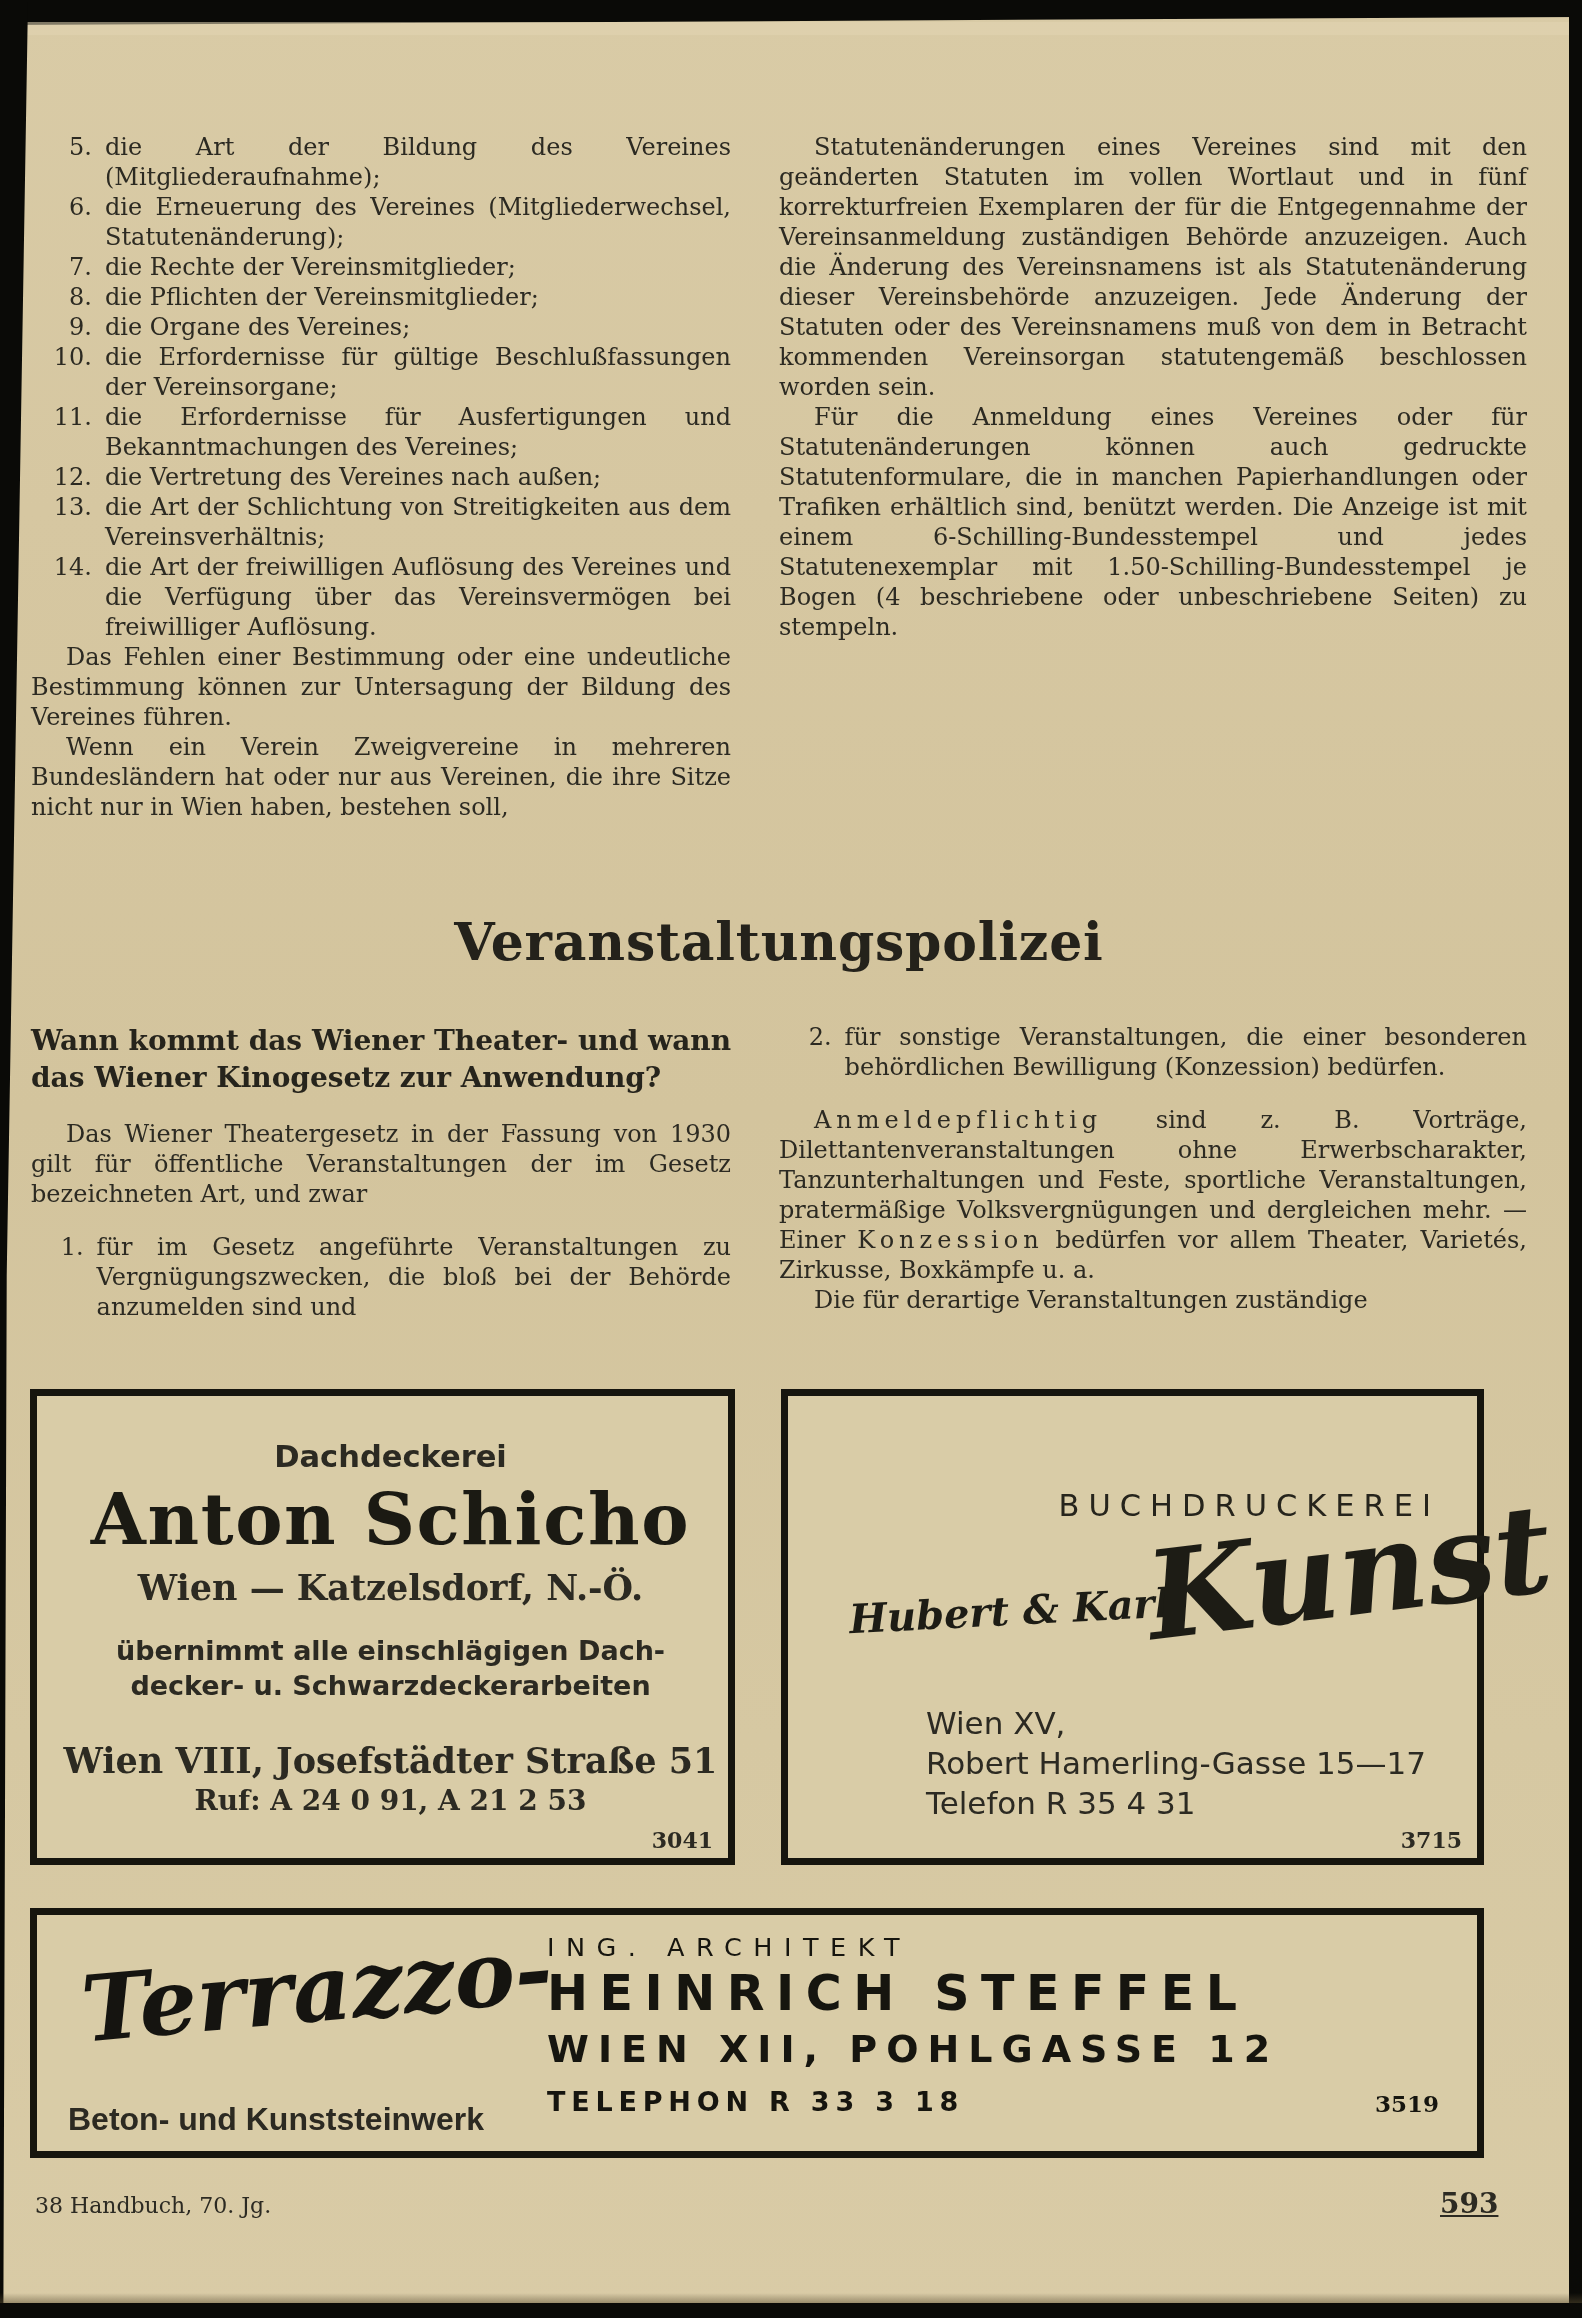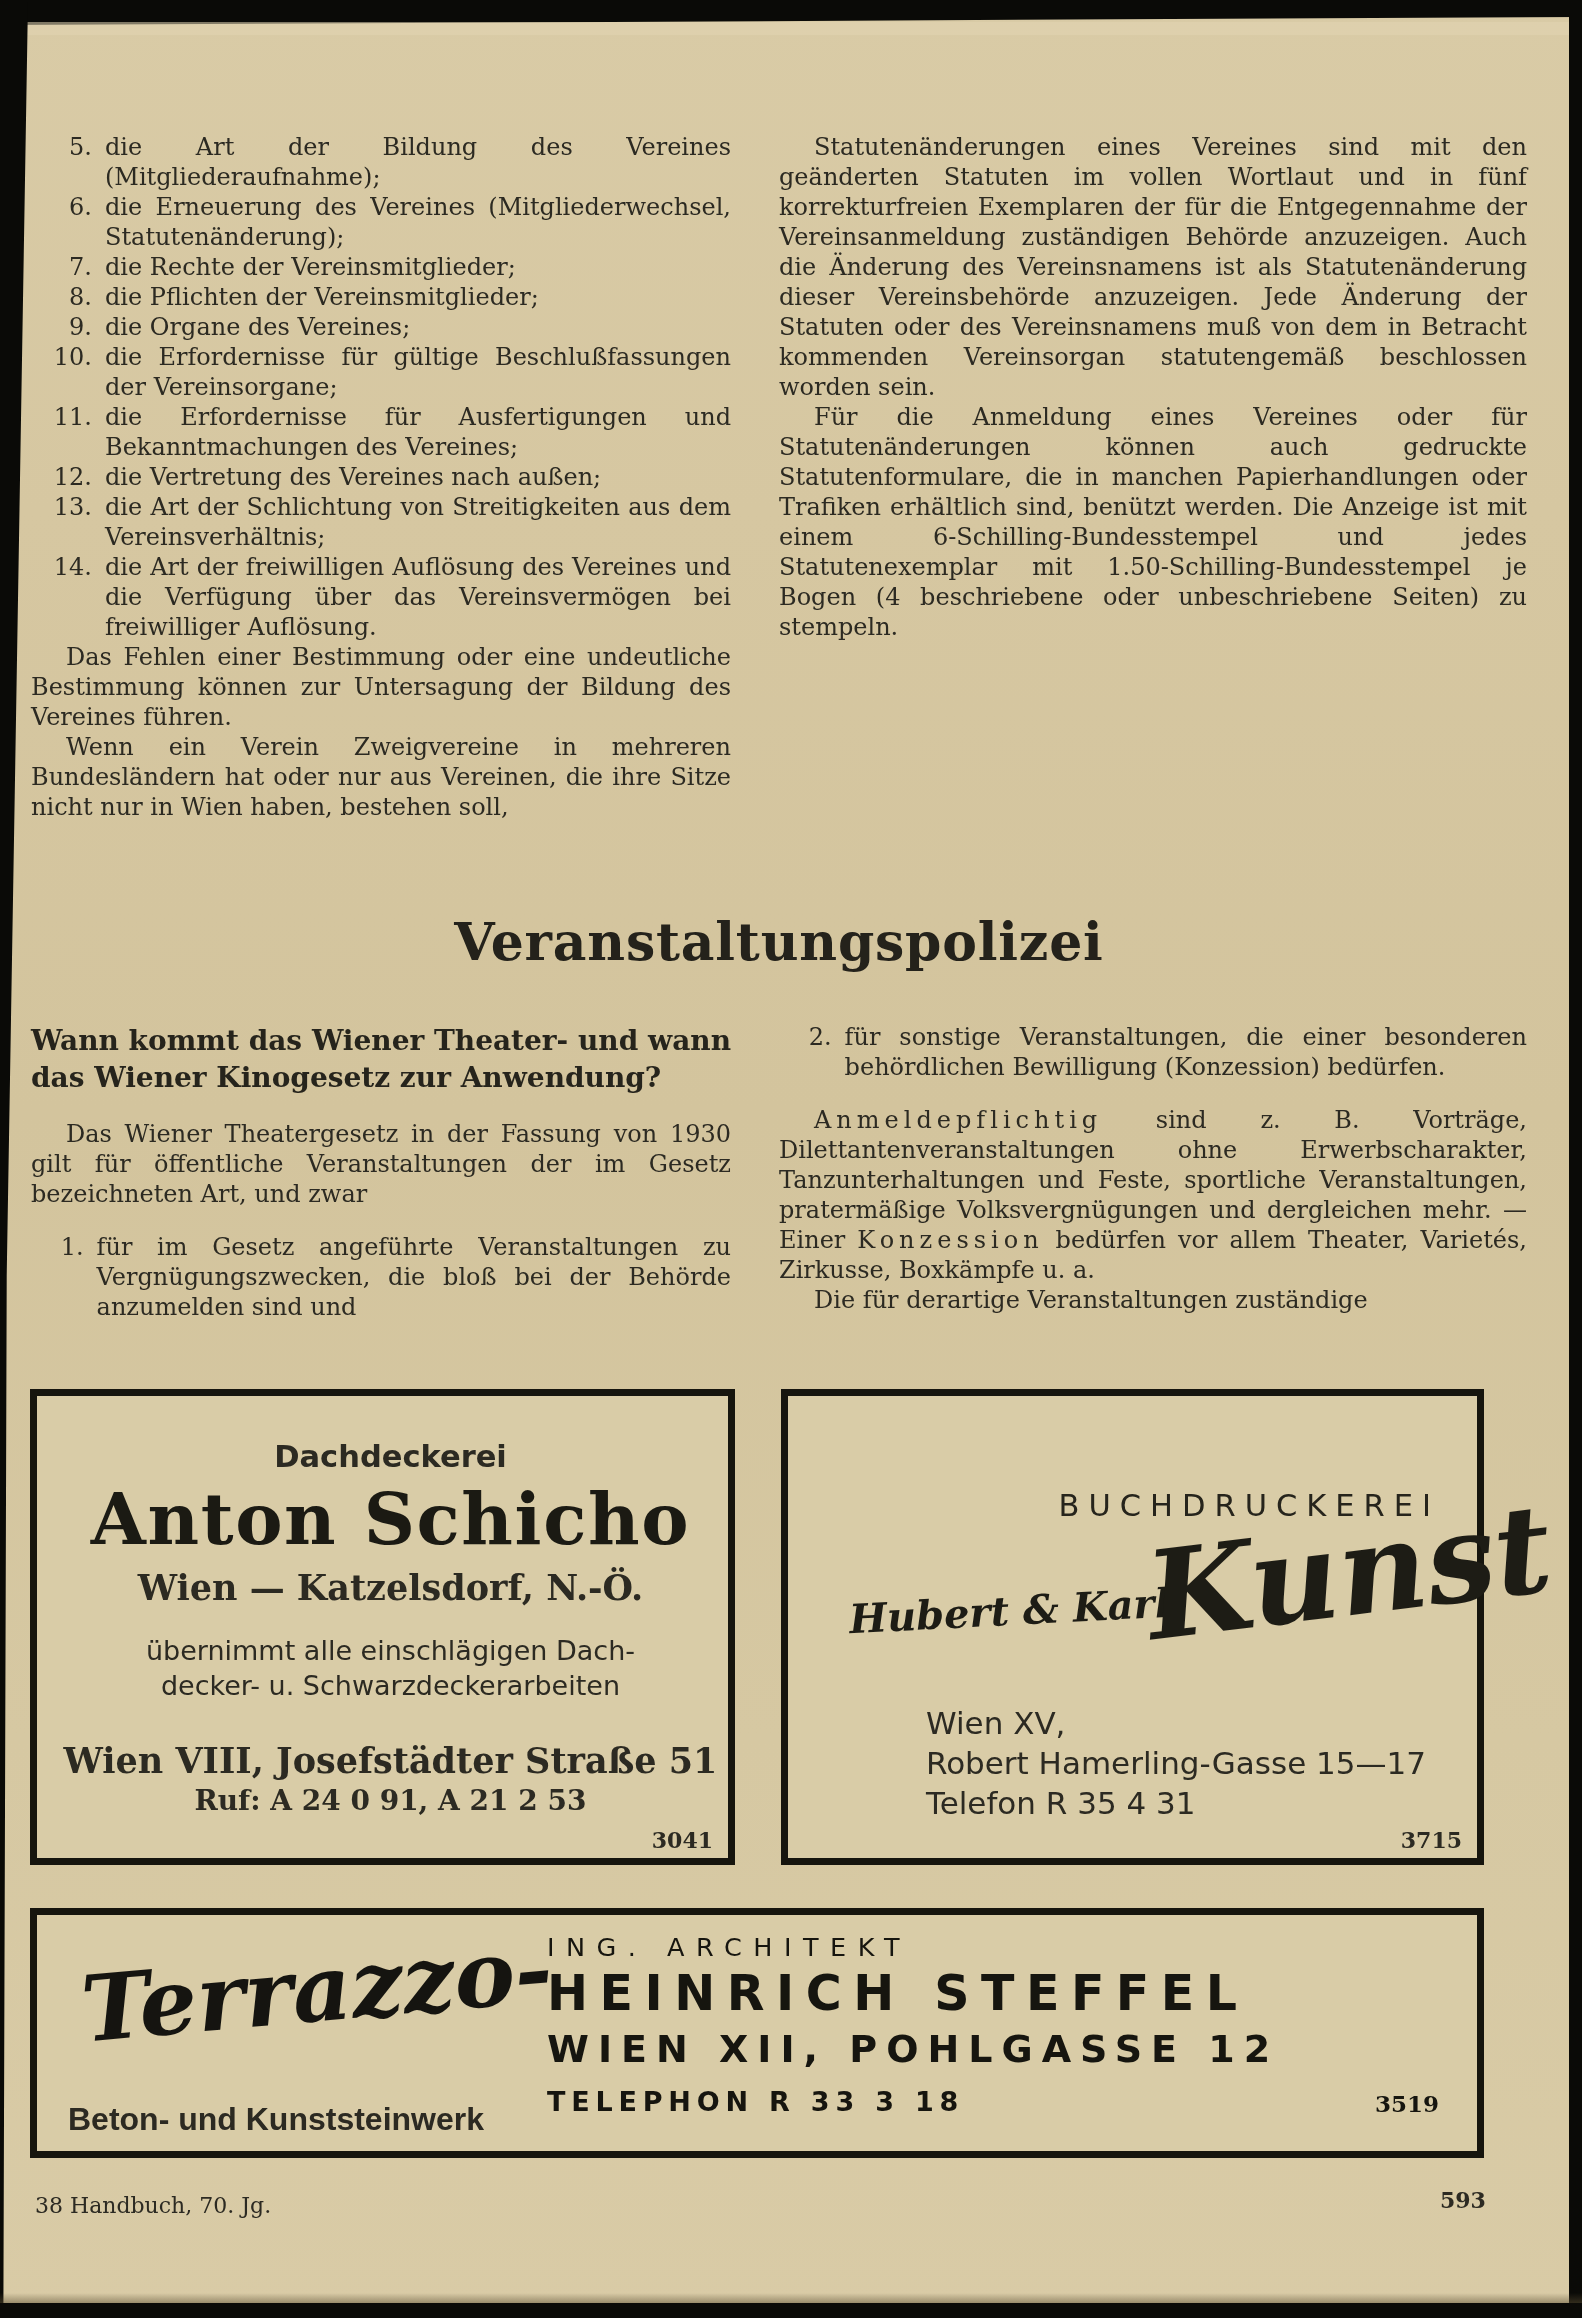--- a/index.html
+++ b/index.html
@@ -51,21 +51,21 @@
   
   .ad { position:absolute; background:#d9cca7; border:7.4px solid #16150e; box-sizing:border-box;padding-left:16px; }
   .ad-schicho { left:30px;  top:1389px; width:705px;  height:476px; text-align:center; }
   .ad-kunst   { left:781px; top:1389px; width:703px;  height:476px; }
   .ad-steffel { left:30px;  top:1908px; width:1454px; height:250px; display:flex; }
 
   .schicho-tag   { margin-top:43px; font-family:"DejaVu Sans",sans-serif; font-weight:bold; font-size:30.5px; }
   .schicho-name  { margin-top:6.6px;  font-size:71px; line-height:76px; font-weight:bold; letter-spacing:1.6px; color:#1b1a13; }
   .schicho-loc   { margin-top:10px; font-size:35px; font-weight:bold; }
   .schicho-svc   { margin-top:25px; font-family:"DejaVu Sans",sans-serif; font-size:27px; line-height:35px; }
-  .schicho-svc span { display:block; }
+  .schicho-svc span { display:block;font-weight:bold; }
   .schicho-addr  { margin-top:37px; font-size:35px; font-weight:bold; }
   .schicho-phone { margin-top:3.3px;  font-size:28px; font-weight:bold; }
   .ad-num { position:absolute; right:15px; bottom:5px; font-size:22px; font-weight:bold; }
 
   .kunst-header { margin:92px 37px 0 0; text-align:right; font-family:"DejaVu Sans",sans-serif;
                   font-size:30.5px; letter-spacing:9px; color:#26241c; }
   .kunst-script-row { position:relative; height:180px; }
   .kunst-names   { position:absolute; left:45px; top:64px; font-style:italic; font-weight:bold;
                    font-size:40px; transform:rotate(-3deg); color:#1d1c15; }
   .kunst-surname { position:absolute; left:342px; top:-23px; font-style:italic; font-weight:bold;
@@ -81,21 +81,21 @@
   .steffel-right { flex:1; padding-top:16.5px; font-family:"DejaVu Sans",sans-serif; color:#16150f; }
   .steffel-title  { font-size:25.5px; letter-spacing:11.5px; }
   .steffel-name   { font-size:49px; font-weight:bold; letter-spacing:11.5px; margin-top:3.3px; }
   .steffel-street { font-size:38px; font-weight:bold; letter-spacing:9px; margin-top:5px; }
   .steffel-phone-row { display:flex; justify-content:space-between; align-items:flex-end;
                        margin-top:15px; padding-right:38px; }
   .steffel-phone { font-size:27px; letter-spacing:5.8px; font-weight:bold; }
   .steffel-num   { font-size:23px; font-weight:bold; font-family:"DejaVu Serif",serif; }
 
   .footer-left  { position:absolute; left:35px;  top:2193px; font-size:22px; }
-  .footer-right { position:absolute; left:1440px; top:2187px; font-size:22px; font-weight:bold; }
+  .footer-right { position:absolute; left:1440px; top:2187px; font-size:28px; font-weight:bold;text-decoration:underline; }
 </style>
 </head>
 <body>
 
 <div class="page">
 
   <div class="edge-top"></div>
   <div class="edge-sliver"></div>
   <div class="edge-left"></div>
   <div class="edge-right"></div>

